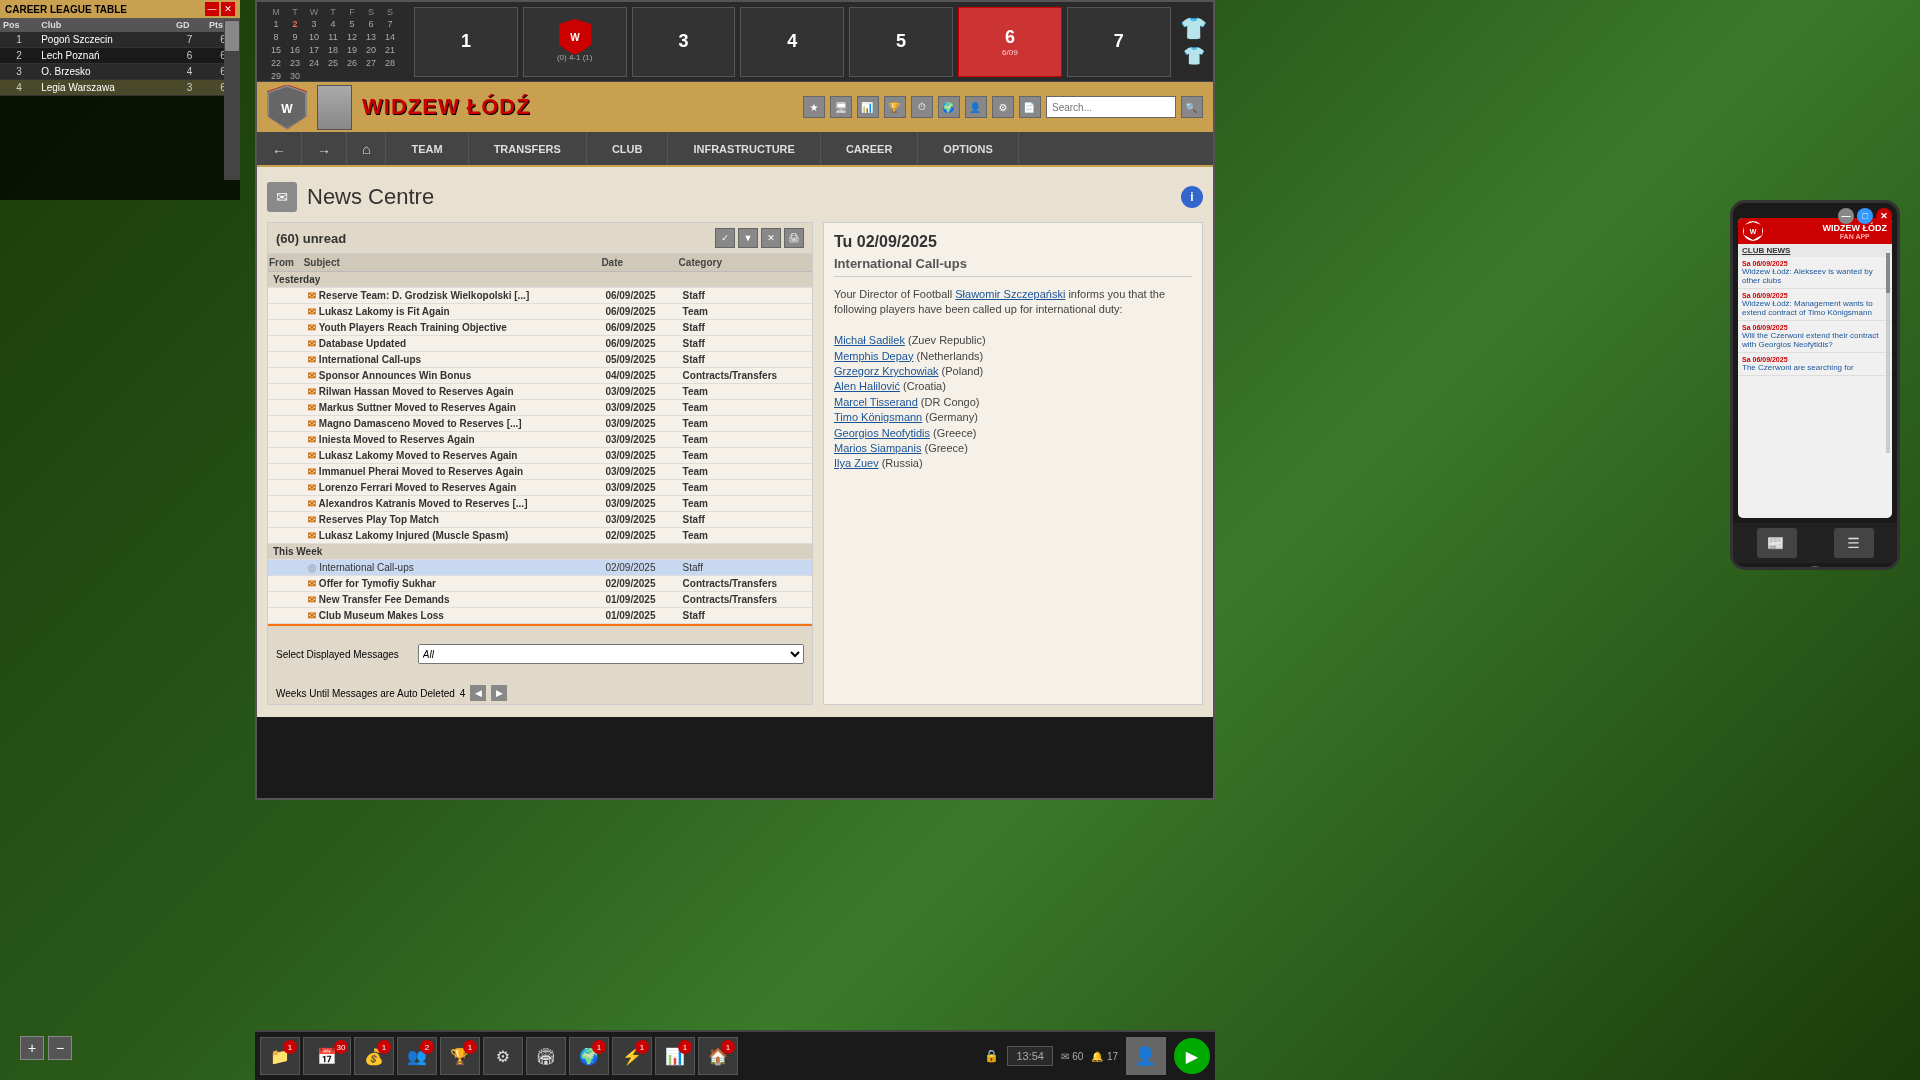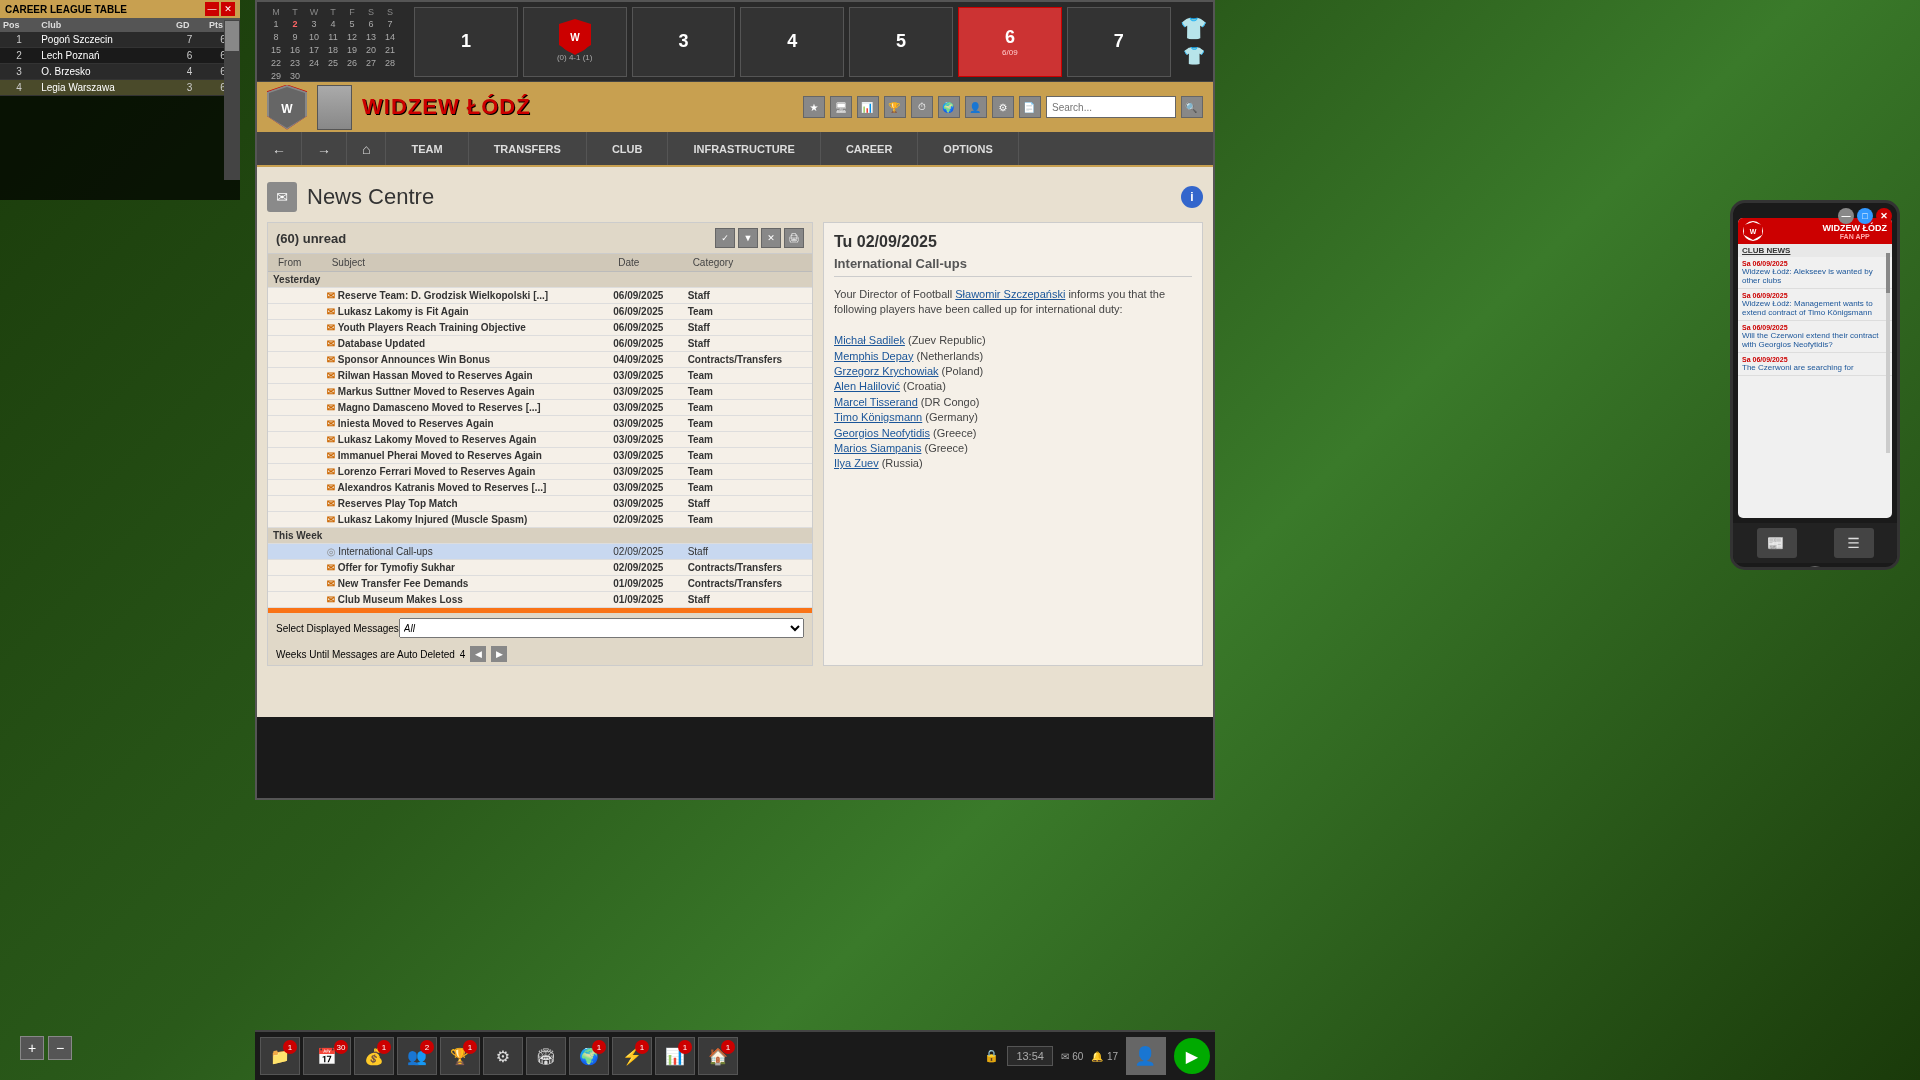--- a/index.html
+++ b/index.html
@@ -389,23 +389,23 @@
     }
 
     .news-table {
       width: 100%;
       border-collapse: collapse;
       font-size: 10px;
     }
 
     .news-table th {
       background: #d0c8b8;
-      padding: 3px 10px;
+      padding: 3px 1px;
       text-align: left;
-      font-weight: normal;
+      font-weight: bold;
       color: #444;
       border-bottom: 1px solid #bbb;
       cursor: pointer;
       margin-top: 45px;
     }
 
     .news-table td {
       padding: 2px 5px;
       border-bottom: 1px solid #ddd;
       color: #333;
@@ -464,26 +464,26 @@
       margin-bottom: 10px;
     }
 
     .player-link {
       color: #1a5599;
       text-decoration: underline;
       cursor: pointer;
     }
 
     .news-footer {
-      padding: 5px 8px;
+      padding: 18px 8px;
       background: #e0d8c8;
-      border-top: 5px solid #f97316;
-      display: flex;
-      align-items: center;
-      gap: 0;
+      border-top: 2px solid #f97316;
+      display: flex;
+      align-items: center;
+      gap: 19px;
       font-size: 10px;
     }
 
     .footer-select {
       height: 20px;
       font-size: 10px;
       flex: 1;
       font-style: italic;
     }
 
@@ -1004,20 +1004,29 @@
         <span class="msg-icon">✉</span>
         Database Updated
       </td>
       <td>06/09/2025</td>
       <td>Staff</td>
     </tr>
                 <tr class="unread">
       <td></td>
       <td>
         <span class="msg-icon">✉</span>
+        International Call-ups
+      </td>
+      <td>05/09/2025</td>
+      <td>Staff</td>
+    </tr>
+                <tr class="unread">
+      <td></td>
+      <td>
+        <span class="msg-icon">✉</span>
         Sponsor Announces Win Bonus
       </td>
       <td>04/09/2025</td>
       <td>Contracts/Transfers</td>
     </tr>
                 <tr class="unread">
       <td></td>
       <td>
         <span class="msg-icon">✉</span>
         Rilwan Hassan Moved to Reserves Again

